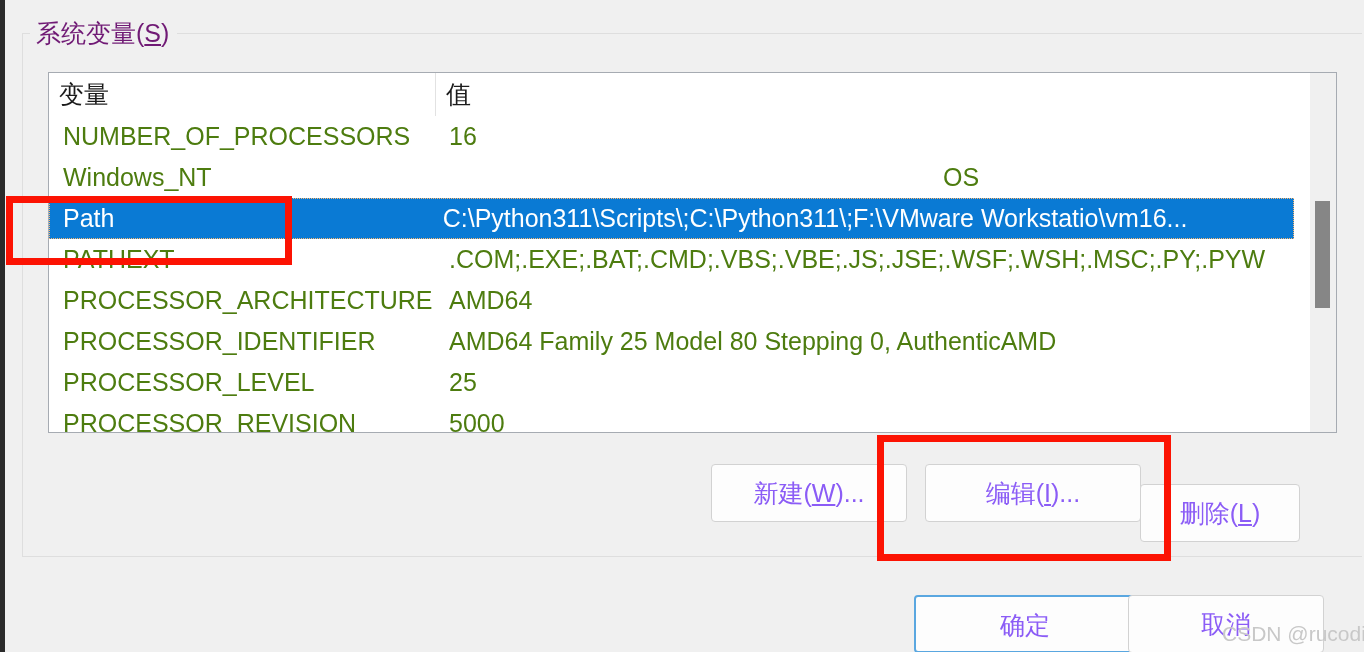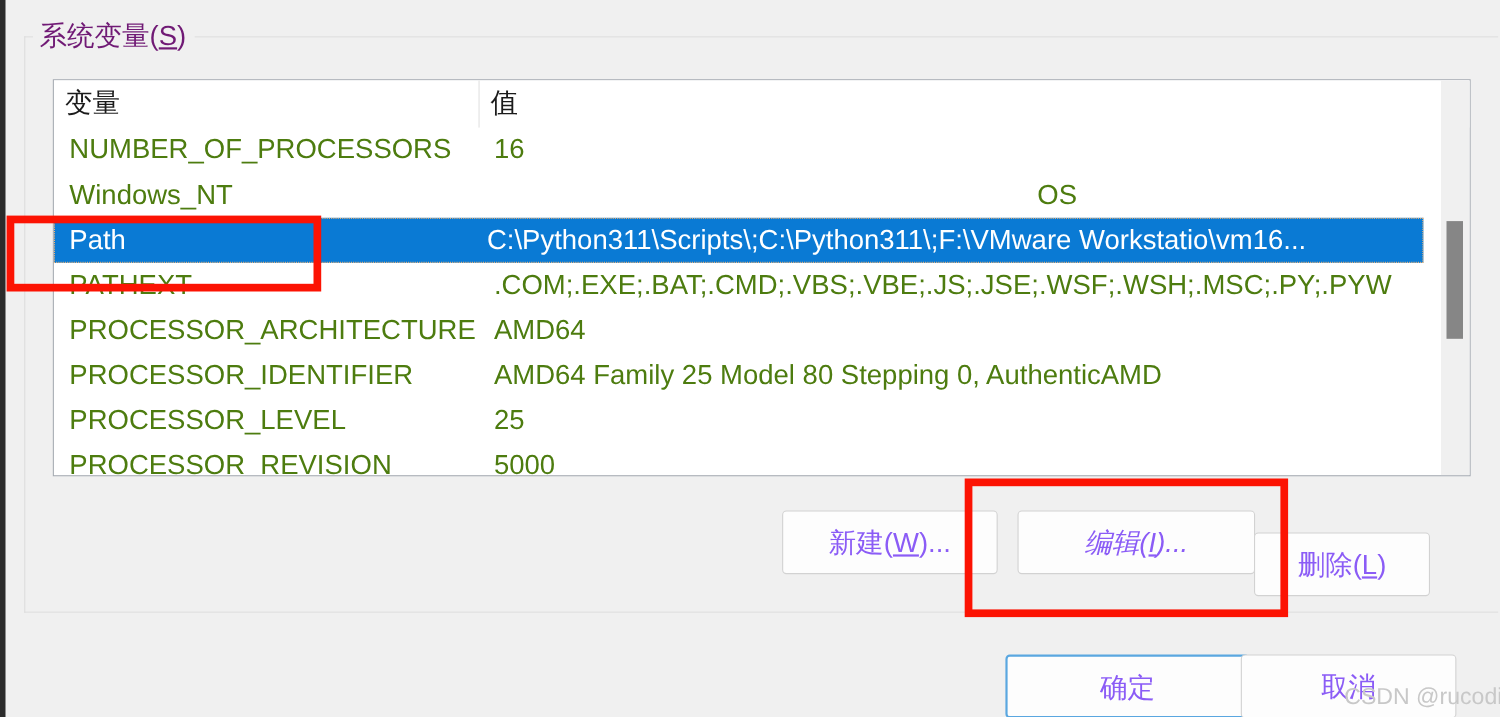--- a/index.html
+++ b/index.html
@@ -143,21 +143,21 @@
     color: #8b5cf6;
     text-align: center;
     box-sizing: border-box;
     white-space: nowrap;
     cursor: default;
     padding: 12px;
   }
   .btn .mn { text-decoration: underline; }
 
   #btn-new     { left: 711px;  top: 464px; width: 196px; height: 58px; }
-  #btn-edit    { left: 925px;  top: 464px; width: 216px; height: 58px; font-style: italic; }
+  #btn-edit    { left: 925px;  top: 464px; width: 216px; height: 58px; }
   #btn-delete  { left: 1140px; top: 484px; width: 160px; height: 58px; }
 
   #btn-ok {
     left: 914px; top: 595px; width: 222px; height: 58px;
     border: 2px solid #5aa7e0;
     background: #fdfdfd;
   }
   #btn-cancel {
     left: 1128px; top: 595px; width: 196px; height: 58px;
   }

